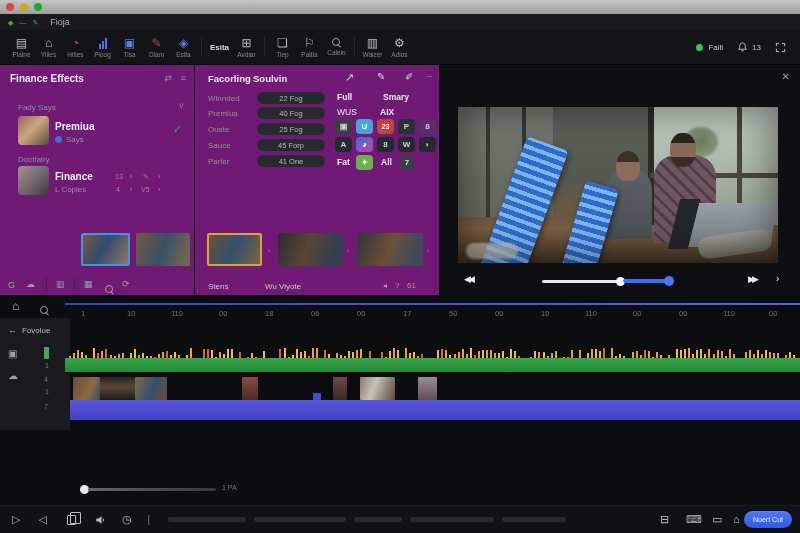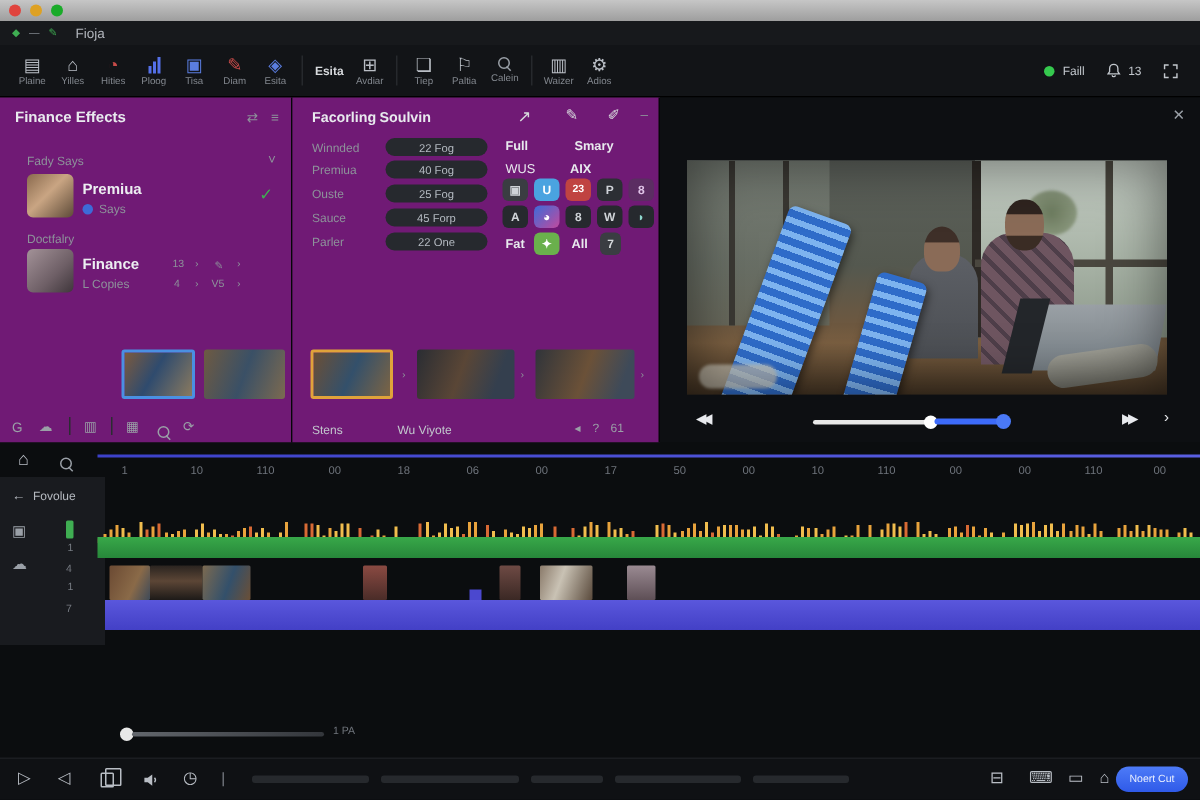--- a/index.html
+++ b/index.html
@@ -206,21 +206,21 @@
 
   <span class="abs sec" style="left:13px;top:29px">Winnded</span>
   <span class="pill" style="left:62px;top:27px">22 Fog</span>
   <span class="abs sec" style="left:13px;top:44px">Premiua</span>
   <span class="pill" style="left:62px;top:42px">40 Fog</span>
   <span class="abs sec" style="left:13px;top:60px">Ouste</span>
   <span class="pill" style="left:62px;top:58px">25 Fog</span>
   <span class="abs sec" style="left:13px;top:76px">Sauce</span>
   <span class="pill" style="left:62px;top:74px">45 Forp</span>
   <span class="abs sec" style="left:13px;top:92px">Parler</span>
-  <span class="pill" style="left:62px;top:90px">22 One</span>
+  <span class="pill" style="left:62px;top:90px">41 One</span>
 
   <span class="abs" style="left:142px;top:27px;font-size:8.5px;font-weight:bold;color:#e8eaee">Full</span>
   <span class="abs" style="left:188px;top:27px;font-size:8.5px;font-weight:bold;color:#e8eaee">Smary</span>
   <span class="abs" style="left:142px;top:42px;font-size:8.5px;font-weight:normal;color:#e8eaee">WUS</span>
   <span class="abs" style="left:185px;top:42px;font-size:8.5px;font-weight:bold;color:#e8eaee">AIX</span>
 
   <span class="grid-cell" style="left: 140px; top: 54px; background: rgb(58, 61, 66); color: rgb(207, 211, 216);">▣</span>
   <span class="grid-cell" style="left: 161px; top: 54px; background: rgb(74, 163, 224); color: rgb(255, 255, 255);">U</span>
   <span class="grid-cell" style="left: 182px; top: 54px; background: rgb(192, 67, 65); color: rgb(255, 255, 255); font-size: 7px;">23</span>
   <span class="grid-cell" style="left: 203px; top: 54px; background: rgb(44, 47, 52); color: rgb(207, 211, 216);">P</span>

